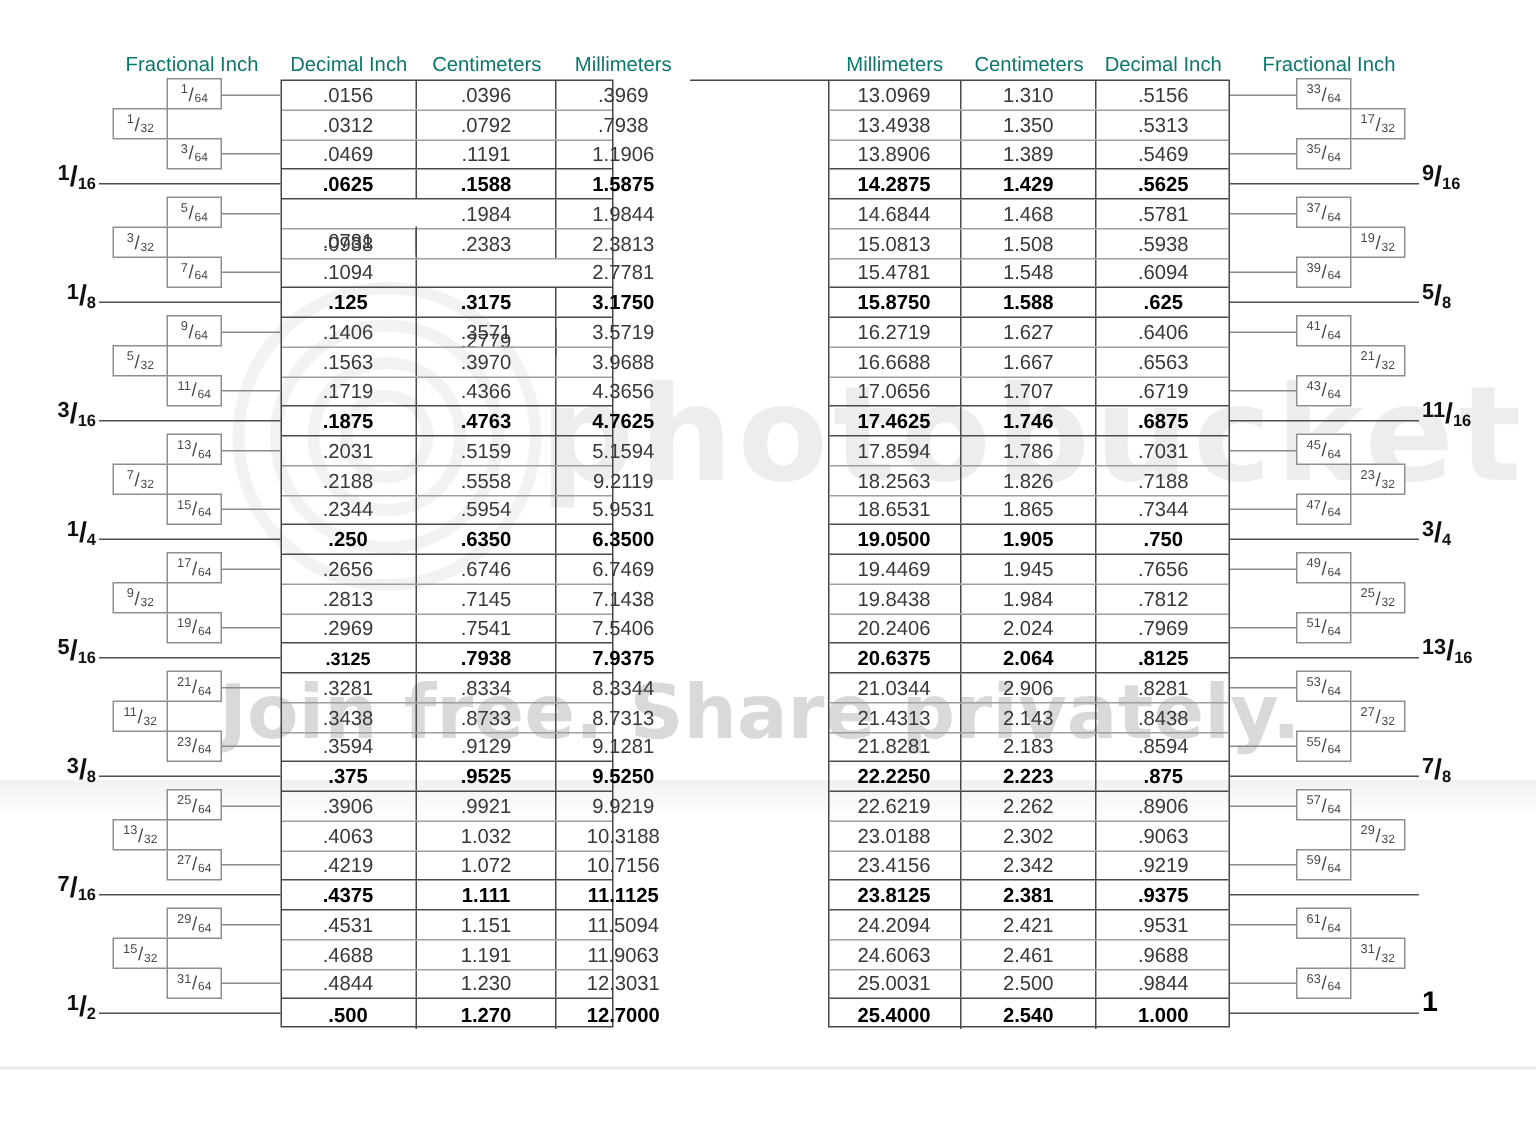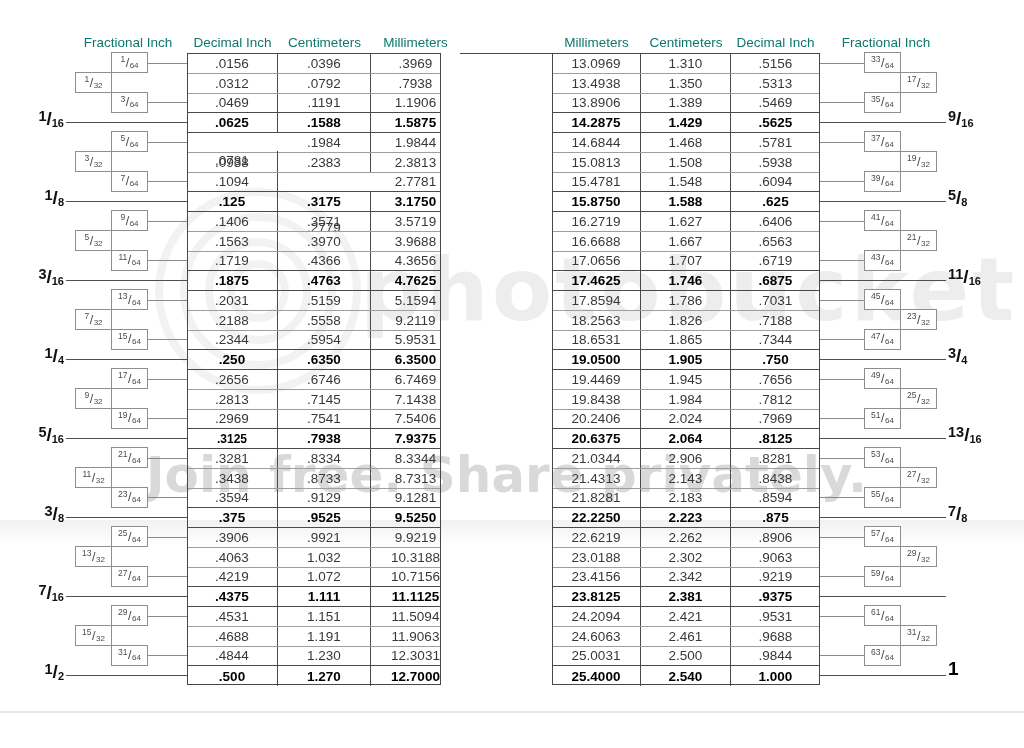--- a/index.html
+++ b/index.html
@@ -47,21 +47,21 @@
   <div class="hdr" style="left:278px;width:93px;">Centimeters</div>
   <div class="hdr" style="left:371px;width:89px;">Millimeters</div>
   <div class="hdr" style="left:552px;width:89px;">Millimeters</div>
   <div class="hdr" style="left:641px;width:90px;">Centimeters</div>
   <div class="hdr" style="left:731px;width:89px;">Decimal Inch</div>
   <div class="hdr" style="left:836px;width:100px;">Fractional Inch</div>
 
   <div class="wm-band"></div>
   <div class="wm-footline"></div>
 
-<div style="position: absolute; left: 187px; top: 53px; width: 254px; height: 632px; border: 1px solid rgb(71, 71, 71); box-sizing: border-box;">
+<div style="position: absolute; left: 187px; top: 53px; width: 222px; height: 632px; border: 1px solid rgb(71, 71, 71); box-sizing: border-box;">
       <div style="position: absolute; left: 0px; top: 0px; width: 100%; height: 19.75px; box-sizing: border-box; border-bottom: 1px solid rgb(158, 158, 158);">
         <div style="position: absolute; top: 0px; height: 100%; left: -1px; width: 91px; display: flex; align-items: center; justify-content: center; font-size: 13.5px; box-sizing: border-box; border-right: 1px solid rgb(74, 74, 74);">.0156</div>
         <div style="position: absolute; top: 0px; height: 100%; left: 90px; width: 93px; display: flex; align-items: center; justify-content: center; font-size: 13.5px; box-sizing: border-box; border-right: 1px solid rgb(74, 74, 74);">.0396</div>
         <div style="position: absolute; top: 0px; height: 100%; left: 183px; width: 89px; display: flex; align-items: center; justify-content: center; font-size: 13.5px; box-sizing: border-box;">.3969</div>
       </div>
       <div style="position: absolute; left: 0px; top: 19.75px; width: 100%; height: 19.75px; box-sizing: border-box; border-bottom: 1px solid rgb(158, 158, 158);">
         <div style="position: absolute; top: 0px; height: 100%; left: -1px; width: 91px; display: flex; align-items: center; justify-content: center; font-size: 13.5px; box-sizing: border-box; border-right: 1px solid rgb(74, 74, 74);">.0312</div>
         <div style="position: absolute; top: 0px; height: 100%; left: 90px; width: 93px; display: flex; align-items: center; justify-content: center; font-size: 13.5px; box-sizing: border-box; border-right: 1px solid rgb(74, 74, 74);">.0792</div>
         <div style="position: absolute; top: 0px; height: 100%; left: 183px; width: 89px; display: flex; align-items: center; justify-content: center; font-size: 13.5px; box-sizing: border-box;">.7938</div>
       </div>

